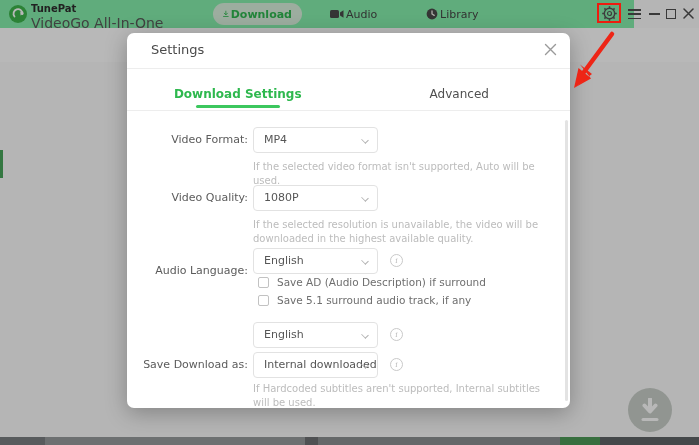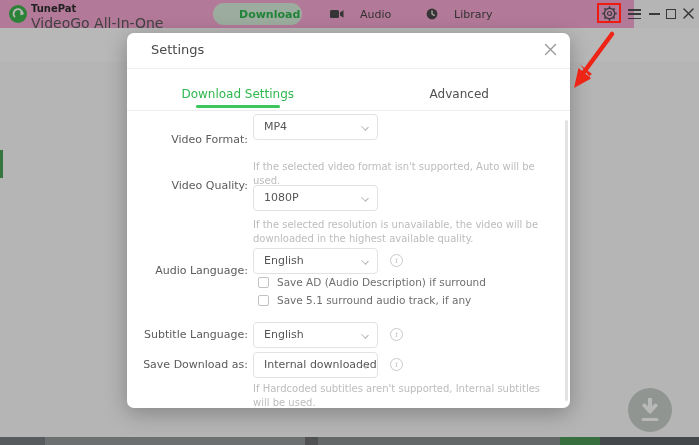--- a/index.html
+++ b/index.html
@@ -4,26 +4,26 @@
 <style>
   html,body{margin:0;padding:0;background:#888;}
   .screen{position:relative;width:699px;height:445px;overflow:hidden;background:#fbfbfb;
           font-family:"DejaVu Sans","Liberation Sans",sans-serif;-webkit-font-smoothing:antialiased;}
   .screen *{box-sizing:border-box;}
 
   
   .app{position:absolute;inset:0;z-index:1;}
   .frag{position:absolute;top:0;height:3px;background:#23242a;opacity:.85;}
 
-  .titlebar{position:absolute;left:0;top:0;width:634px;height:28px;background:#f9a8d4;}
+  .titlebar{position:absolute;left:0;top:0;width:634px;height:28px;background:#86efac;}
   .logo{position:absolute;left:9px;top:5px;width:18px;height:18px;}
   .app-name{position:absolute;left:31px;top:3px;font-size:10px;font-weight:bold;color:#2f2f2f;}
   .app-sub{position:absolute;left:31px;top:15px;font-size:14px;color:#5a5a5a;}
 
-  .nav-tab{position:absolute;top:3px;height:22px;display:flex;align-items:center;gap:16px;
+  .nav-tab{position:absolute;top:3px;height:22px;display:flex;align-items:center;gap:2px;
            font-size:11px;color:#474747;padding:0 10px;border-radius:11px;}
   .nav-tab.active{background:#d9f0dd;color:#2fb750;font-weight:bold;}
   .tab-download{left:213px;width:89px;}
   .tab-record{left:320px;}
   .tab-library{left:416px;}
   .gear{position:absolute;left:601px;top:5px;width:17px;height:17px;}
   .burger{position:absolute;left:628px;top:9px;width:13px;height:11px;}
   .burger i{display:block;height:1.6px;background:#4f4f4f;margin-bottom:2.8px;}
   .minbtn{position:absolute;left:649px;top:13px;width:11px;height:1.6px;background:#4f4f4f;}
   .maxbtn{position:absolute;left:666px;top:9px;width:10px;height:10px;border:1.5px solid #4f4f4f;}
@@ -51,21 +51,21 @@
   .overlay{position:absolute;inset:0;background:rgba(0,0,0,0.28);z-index:10;}
 
   
   .dialog{position:absolute;left:127px;top:33px;width:443px;height:375px;background:#fff;
           border-radius:7px;box-shadow:0 5px 22px rgba(0,0,0,.28);z-index:20;}
   .dlg-title{position:absolute;left:24px;top:9px;font-size:13px;color:#4a4a4a;}
   .dlg-close{position:absolute;right:13px;top:10px;width:13px;height:13px;cursor:pointer;}
   .hdiv{position:absolute;left:0;right:0;height:1px;background:#ededed;}
   .dlg-tabs{position:absolute;left:0;top:40px;width:100%;display:flex;}
   .dlg-tab{flex:1;text-align:center;font-size:12px;color:#4f4f4f;padding-top:14px;cursor:pointer;}
-  .dlg-tab.active{color:#2eb84e;font-weight:normal;}
+  .dlg-tab.active{color:#2eb84e;font-weight:bold;}
   .tab-underline{position:absolute;left:25%;top:72px;width:84px;height:3px;background:#3cc75e;
                  transform:translateX(-50%);border-radius:2px;}
   .scrolltrack{position:absolute;left:438px;top:87px;width:3px;height:281px;background:#e3e3e3;border-radius:2px;}
 
   .flabel{position:absolute;left:0;width:121px;text-align:right;font-size:11px;color:#5b5b5b;line-height:26px;}
   .fselect{position:absolute;left:126px;width:125px;height:26px;border:1px solid #e2e2e2;border-radius:4px;
            background:#fff;font-size:11px;color:#565656;line-height:24px;padding-left:10px;cursor:pointer;}
   .chev{position:absolute;right:9px;top:9px;width:6px;height:6px;border-right:1.4px solid #b0b0b0;
         border-bottom:1.4px solid #b0b0b0;transform:rotate(45deg) scaleY(.8);}
   .hint{position:absolute;left:126px;max-width:302px;font-size:10px;line-height:14px;color:#bcbcbc;}
@@ -227,27 +227,27 @@
 
     <div class="dlg-tabs">
       <div class="dlg-tab active">Download Settings</div>
       <div class="dlg-tab">Advanced</div>
     </div>
     <div class="tab-underline"></div>
     <div class="hdiv" style="top:77px"></div>
     <div class="scrolltrack"></div>
 
     <div class="flabel" style="top:94px">Video Format:</div>
-    <div class="fselect" style="top:81px">
+    <div class="fselect" style="top:94px">
       <span>MP4</span>
       <i class="chev"></i>
     </div>
     <div class="hint" style="top:127px">If the selected video format isn't supported, Auto will be used.</div>
 
-    <div class="flabel" style="top:140px">Video Quality:</div>
+    <div class="flabel" style="top:152px">Video Quality:</div>
     <div class="fselect" style="top:152px">
       <span>1080P</span>
       <i class="chev"></i>
     </div>
     <div class="hint" style="top:185px">If the selected resolution is unavailable, the video will be downloaded in the highest available quality.</div>
 
     <div class="flabel" style="top:225px">Audio Language:</div>
     <div class="fselect" style="top:215px">
       <span>English</span>
       <i class="chev"></i>
@@ -256,21 +256,20 @@
 
     <div class="cbxrow" style="top:243px">
       <div class="cbx"></div>
       <span class="cbxlbl">Save AD (Audio Description) if surround</span>
     </div>
     <div class="cbxrow" style="top:261px">
       <div class="cbx"></div>
       <span class="cbxlbl">Save 5.1 surround audio track, if any</span>
     </div>
 
-    <div class="flabel" style="top:289px">Subtitle Language:</div>
     <div class="fselect" style="top:289px">
       <span>English</span>
       <i class="chev"></i>
     </div>
     <div class="info" style="top:295px">i</div>
 
     <div class="flabel" style="top:319px">Save Download as:</div>
     <div class="fselect" style="top:319px">
       <span>Internal downloaded</span>
       <i class="chev"></i>

